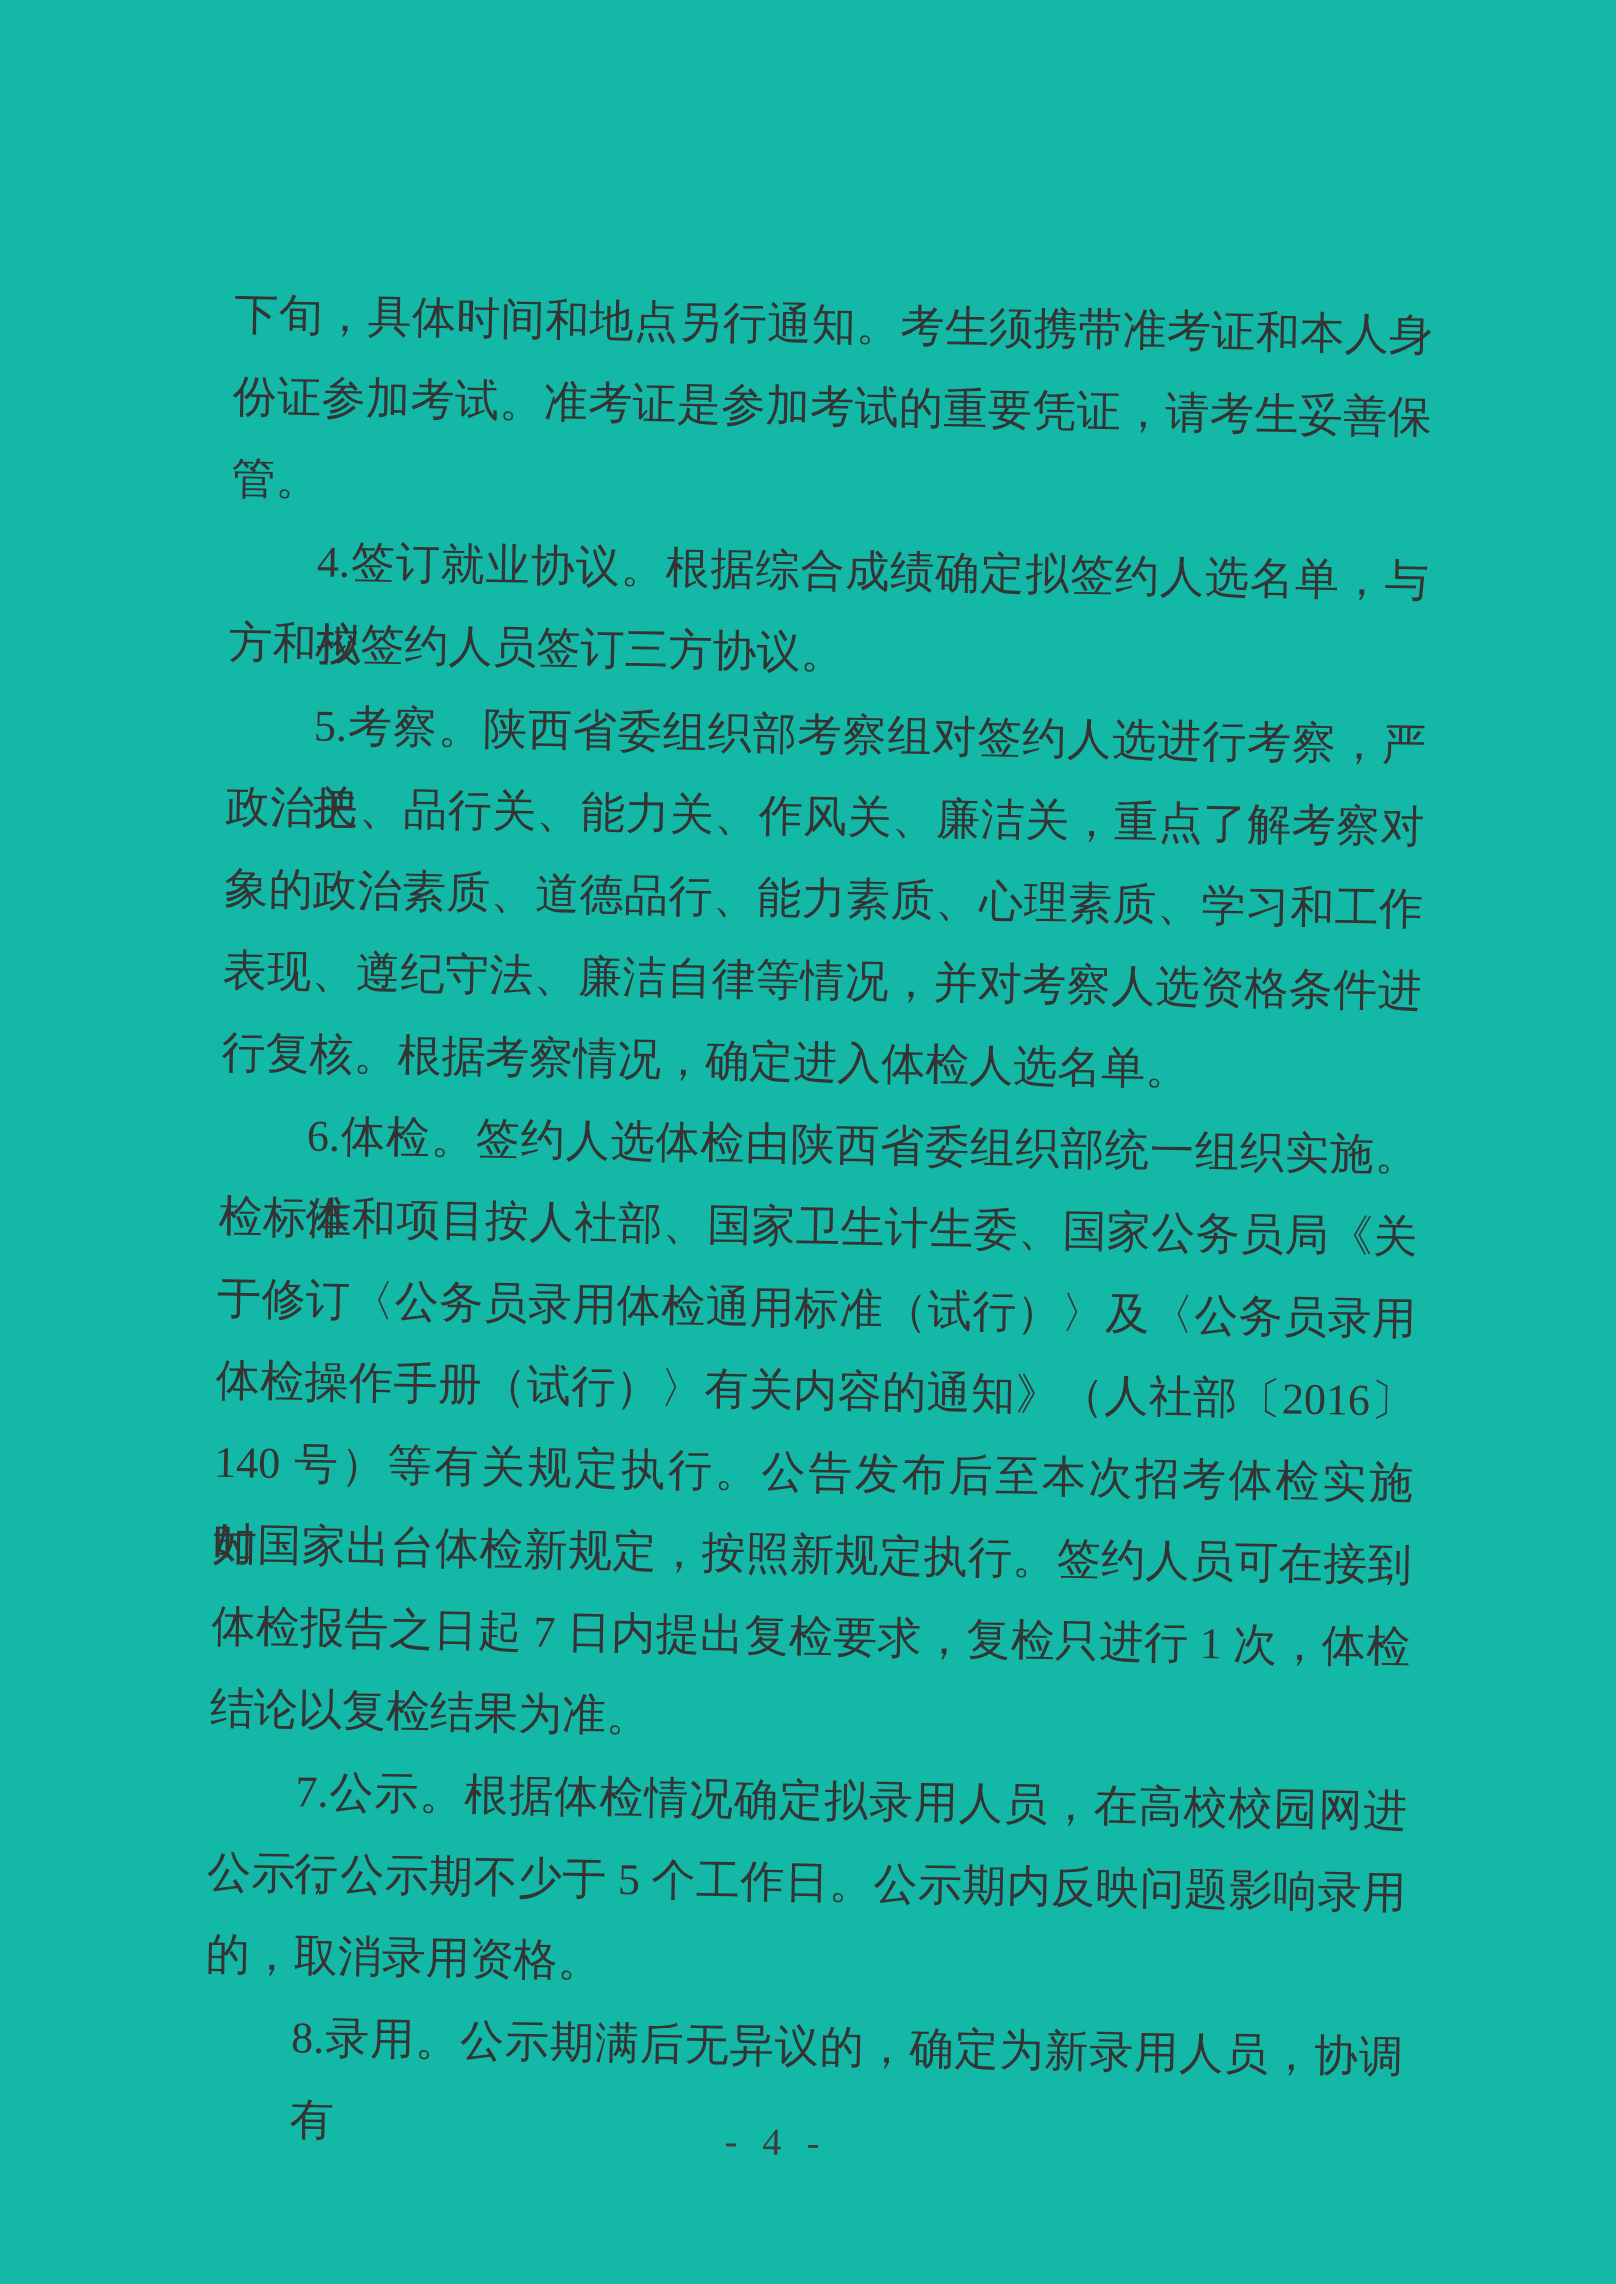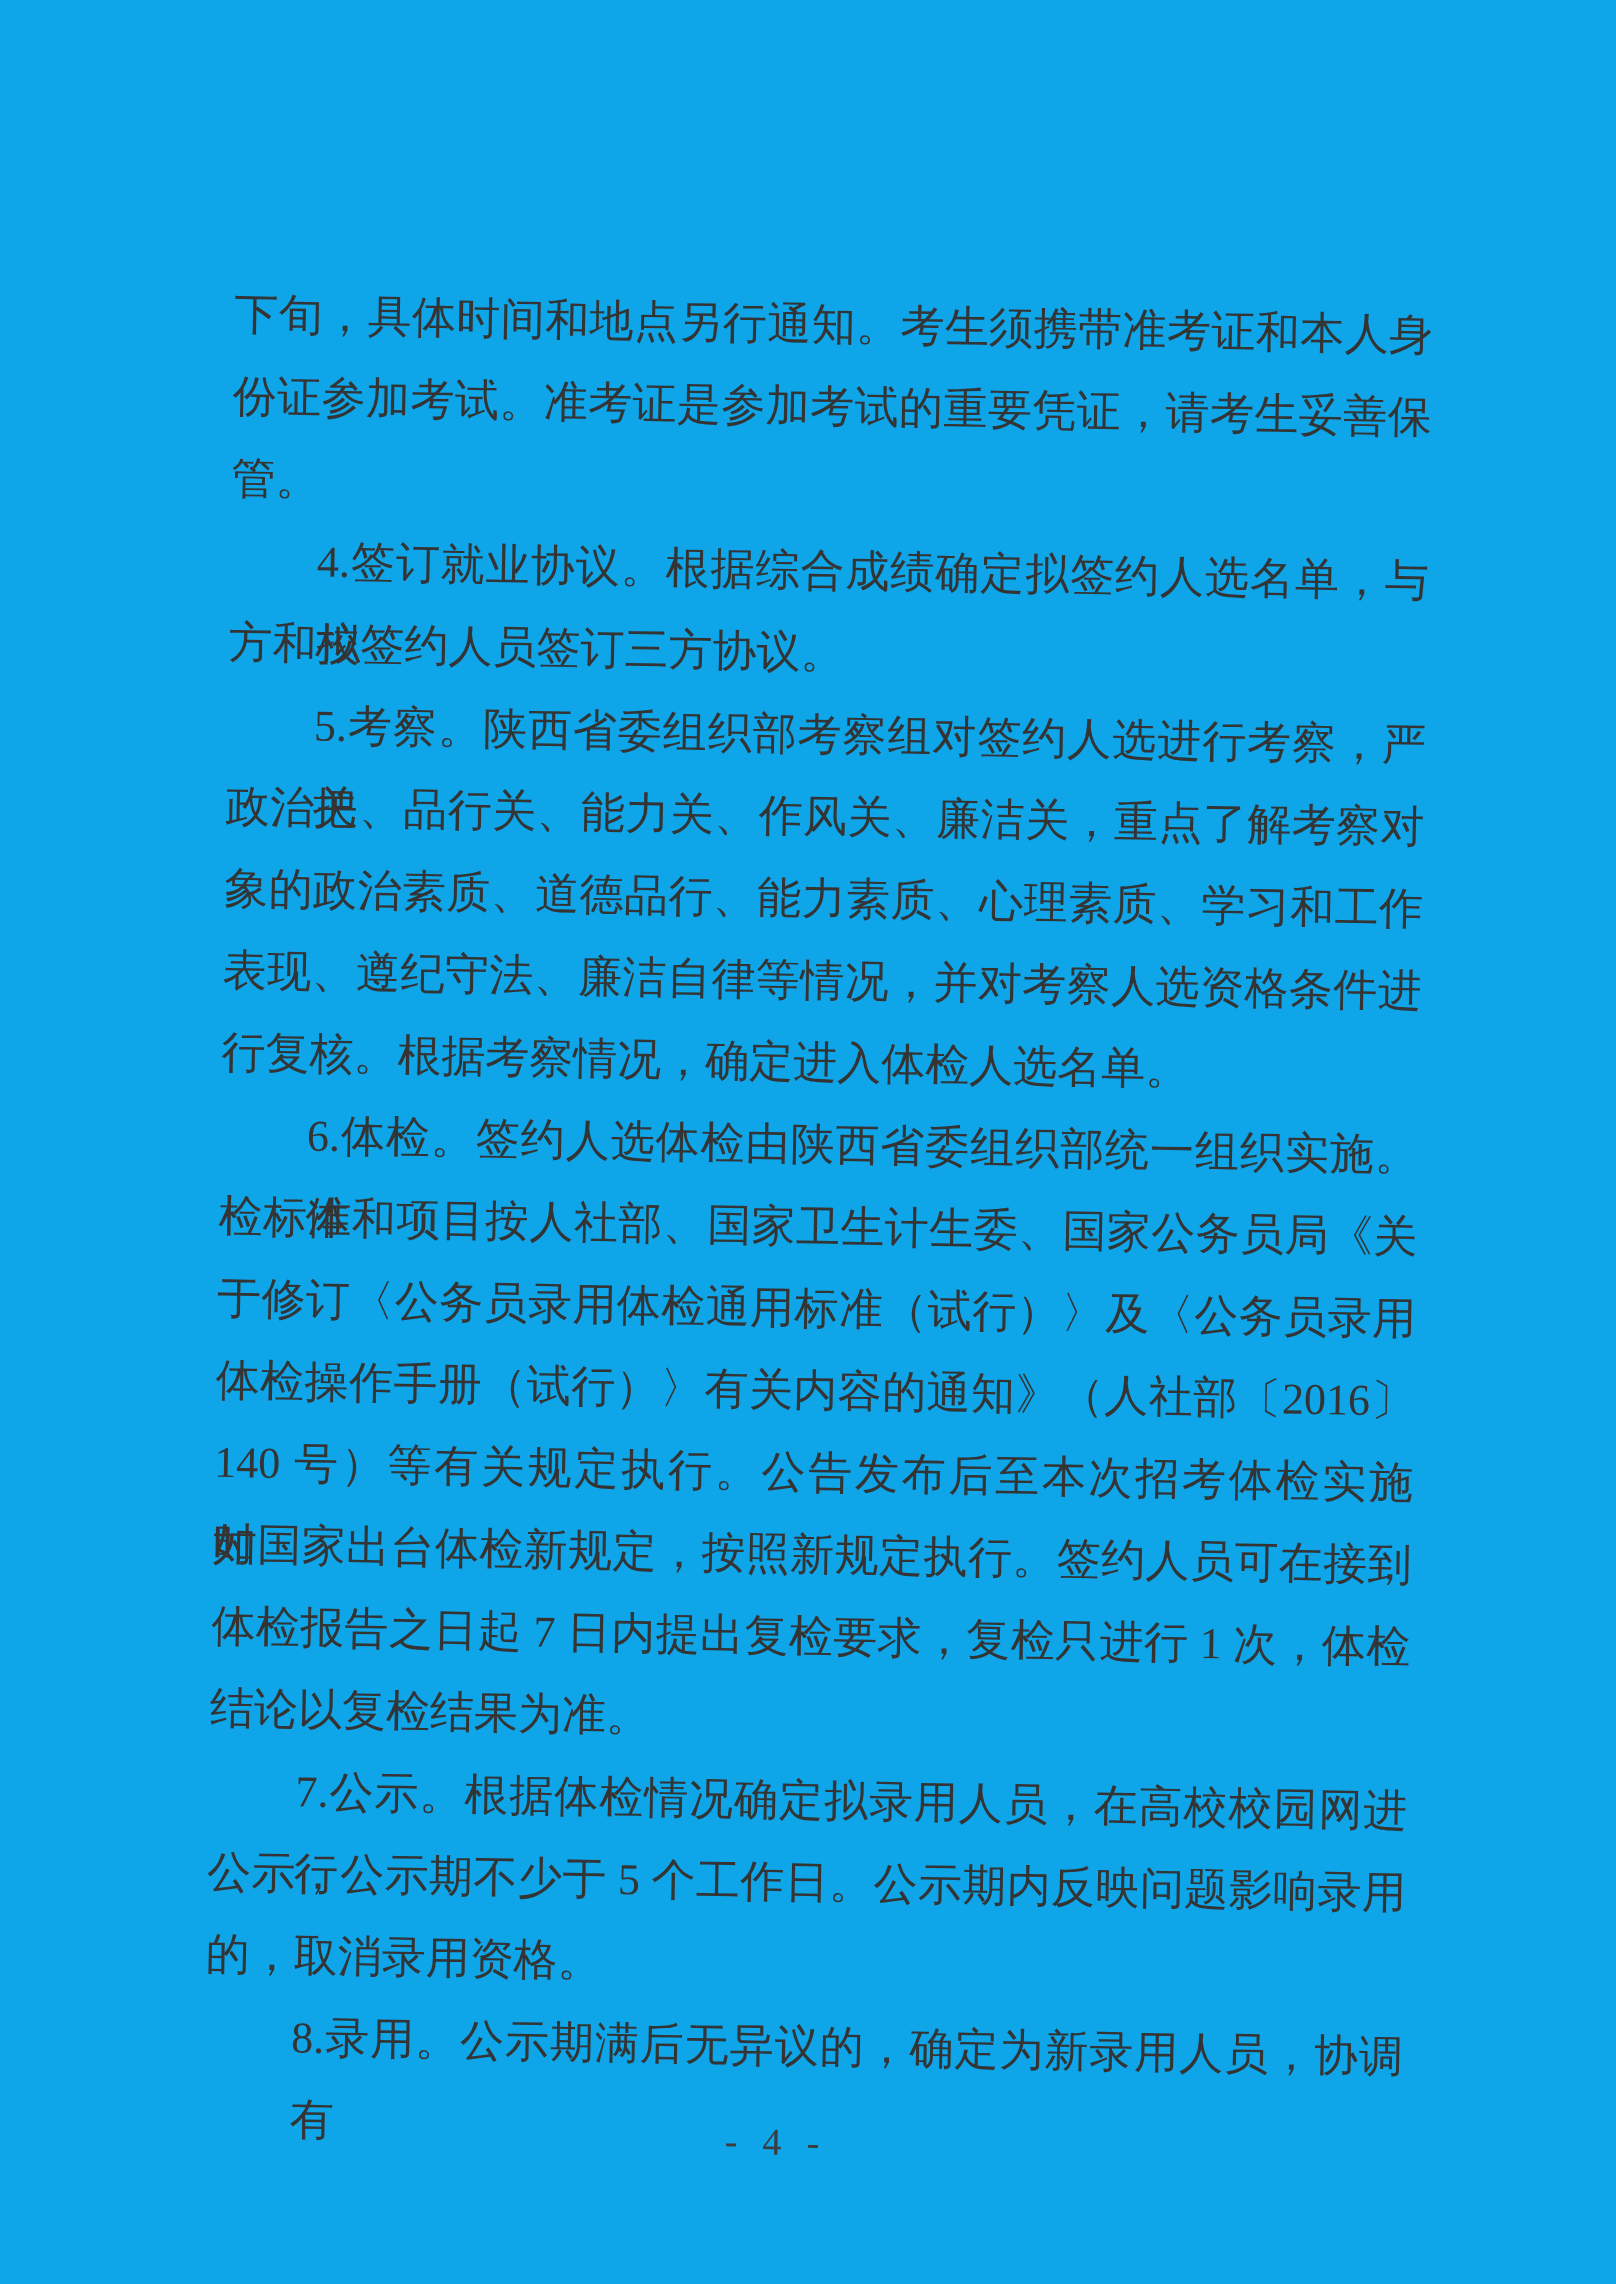--- a/index.html
+++ b/index.html
@@ -52,21 +52,21 @@
     text-align: center;
     font-size: 38px;
     letter-spacing: 7.8px;
     color: #3c3c3c;
     font-family: "Liberation Serif", "DejaVu Serif", serif;
   }
 </style>
 </head>
 <body>
 
-<div class="page" style="background: #0ea5e9;">
+<div class="page" style="background: #14b8a6;">
   <div class="content" style="color: rgb(52, 52, 52);">
     <div id="lines-container">
         <div class="line fill">下旬，具体时间和地点另行通知。考生须携带准考证和本人身</div>
         <div class="line fill">份证参加考试。准考证是参加考试的重要凭证，请考生妥善保</div>
         <div class="line">管。</div>
         <div class="line indent fill">4.签订就业协议。根据综合成绩确定拟签约人选名单，与校</div>
         <div class="line">方和拟签约人员签订三方协议。</div>
         <div class="line indent fill">5.考察。陕西省委组织部考察组对签约人选进行考察，严把</div>
         <div class="line fill">政治关、品行关、能力关、作风关、廉洁关，重点了解考察对</div>
         <div class="line fill">象的政治素质、道德品行、能力素质、心理素质、学习和工作</div>

